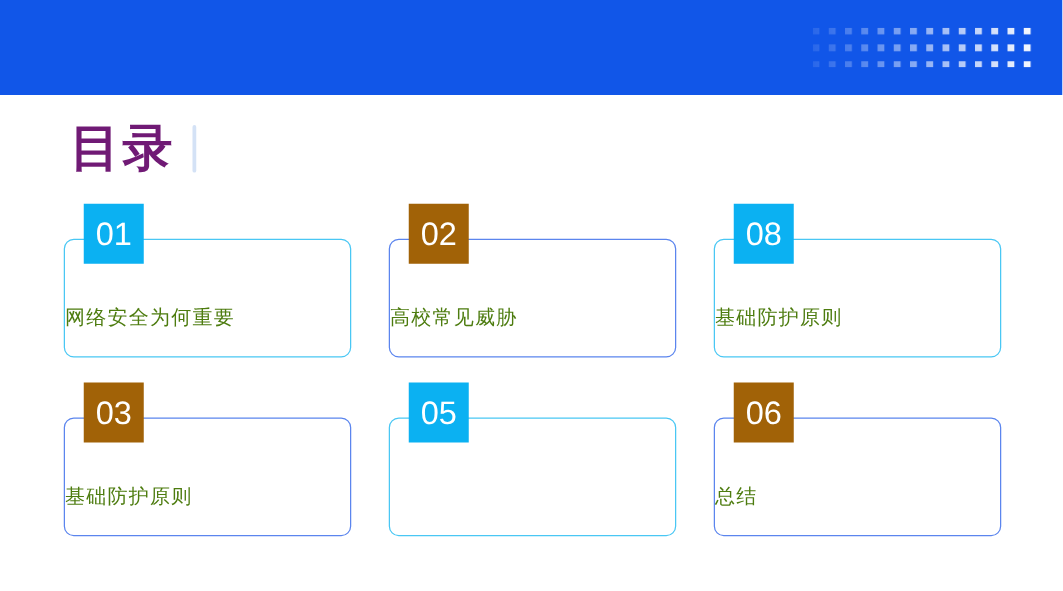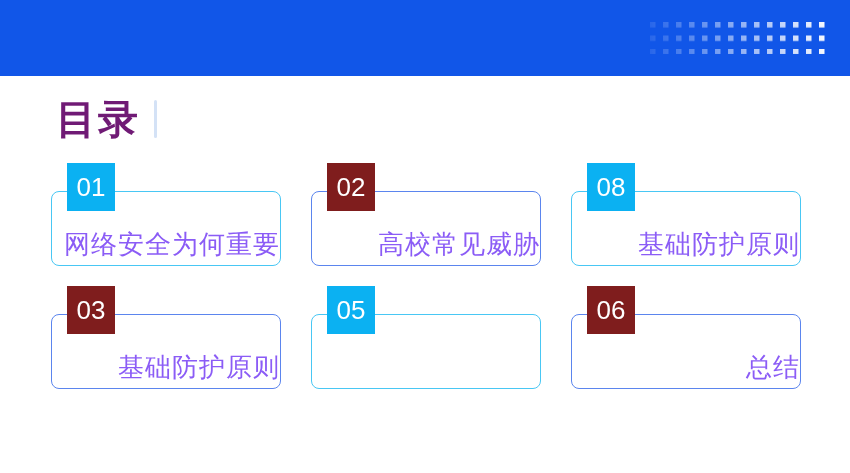--- a/index.html
+++ b/index.html
@@ -42,45 +42,45 @@
   
   .grid {
     position: absolute; left: 51px; top: 191px;
     display: grid;
     grid-template-columns: repeat(3, 230px);
     column-gap: 30px;
     row-gap: 48px;
   }
   .card {
     position: relative;
-    width: 230px; height: 75px;
+    width: 230px; height: 95px;
     border-radius: 8px;
     background: #ffffff;
     display: flex;
     align-items: center;
-    justify-content: flex-end;
+    justify-content: flex-start;
     padding-top: 32px;
     cursor: pointer;
   }
   .card.cyan { border: 1.5px solid #49c7f4; }
   .card.blue { border: 1.5px solid #5b85ee; }
   .badge {
     position: absolute;
     left: 15px; top: -29px;
     width: 48px; height: 48px;
     color: #ffffff;
     font-size: 26px;
     line-height: 48px;
     text-align: center;
   }
   .card.cyan .badge { background: #0bb1f2; }
-  .card.blue .badge { background: #7f1d1d; }
+  .card.blue .badge { background: #a16207; }
   .card-label {
-    font-size: 26px;
-    color: #8b5cf6;
+    font-size: 16px;
+    color: #4d7c0f;
     letter-spacing: 1px;
     white-space: nowrap;
   }
 </style>
 </head>
 <body>
 
 <div class="header">
   <svg class="dots" viewBox="0 0 182 32" xmlns="http://www.w3.org/2000/svg">
     <defs>

